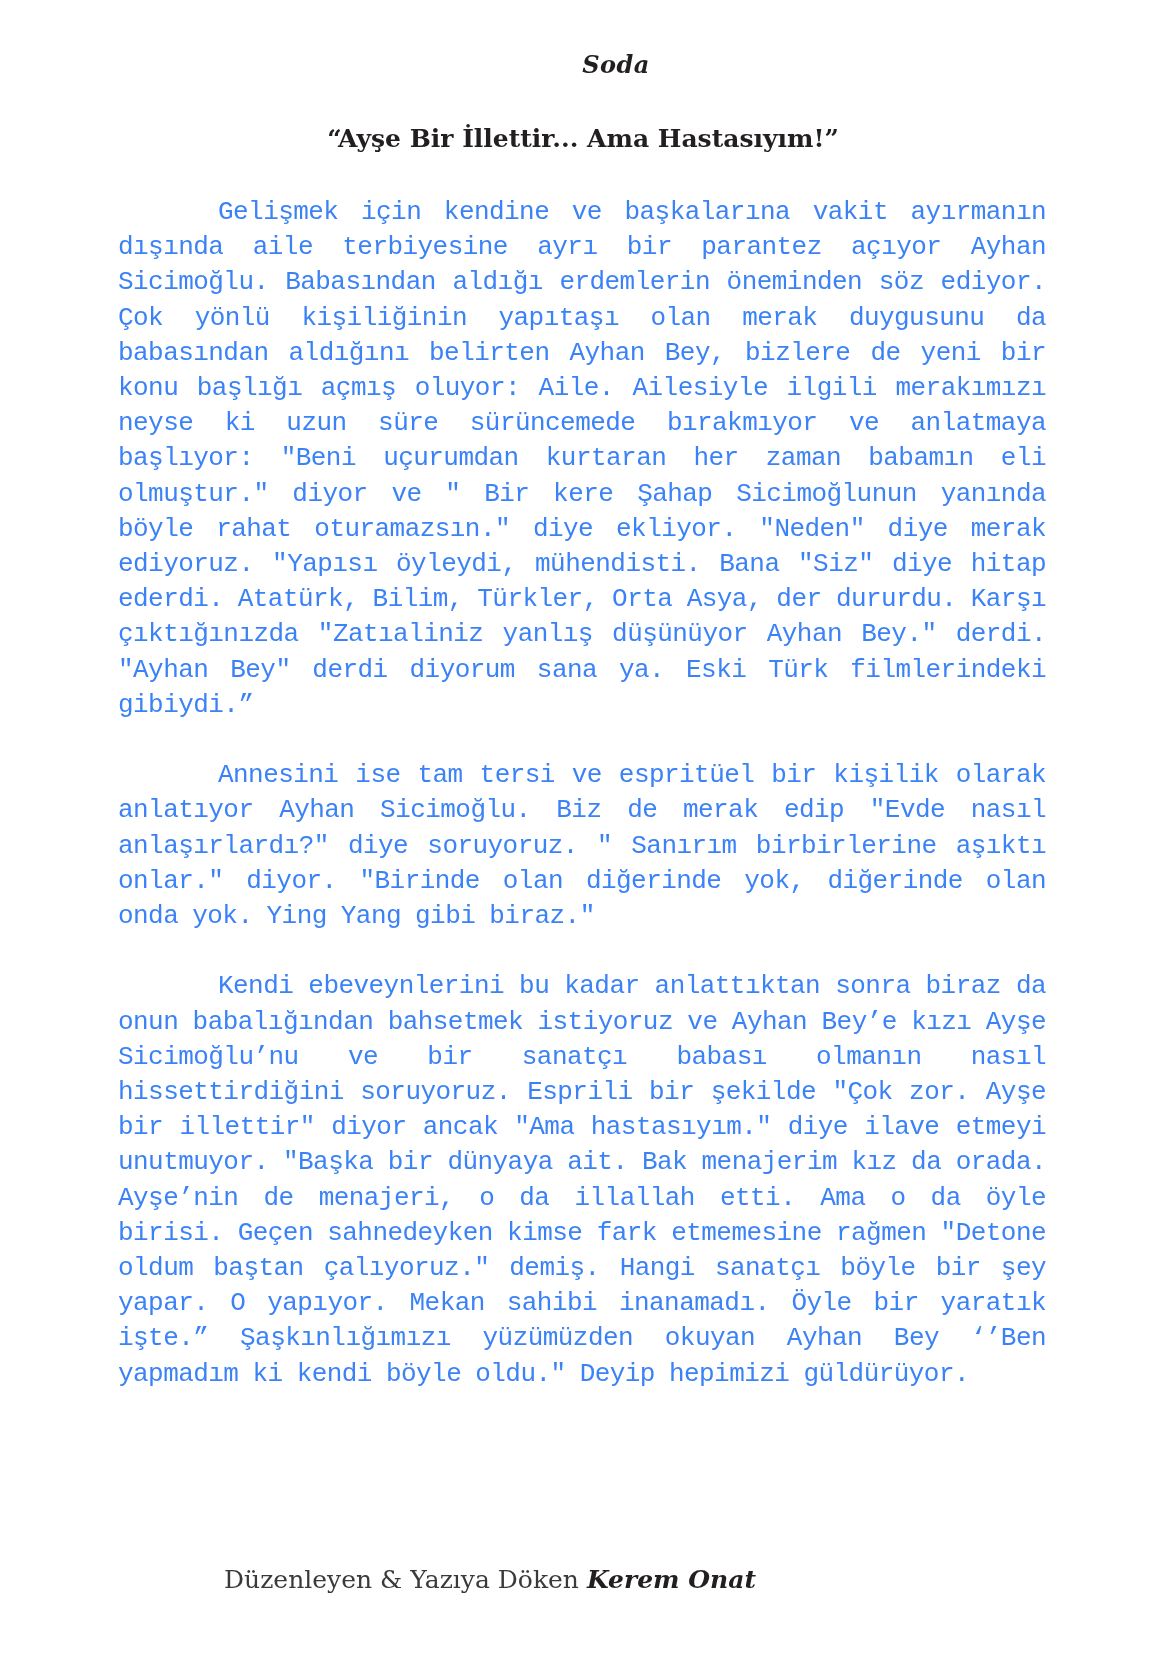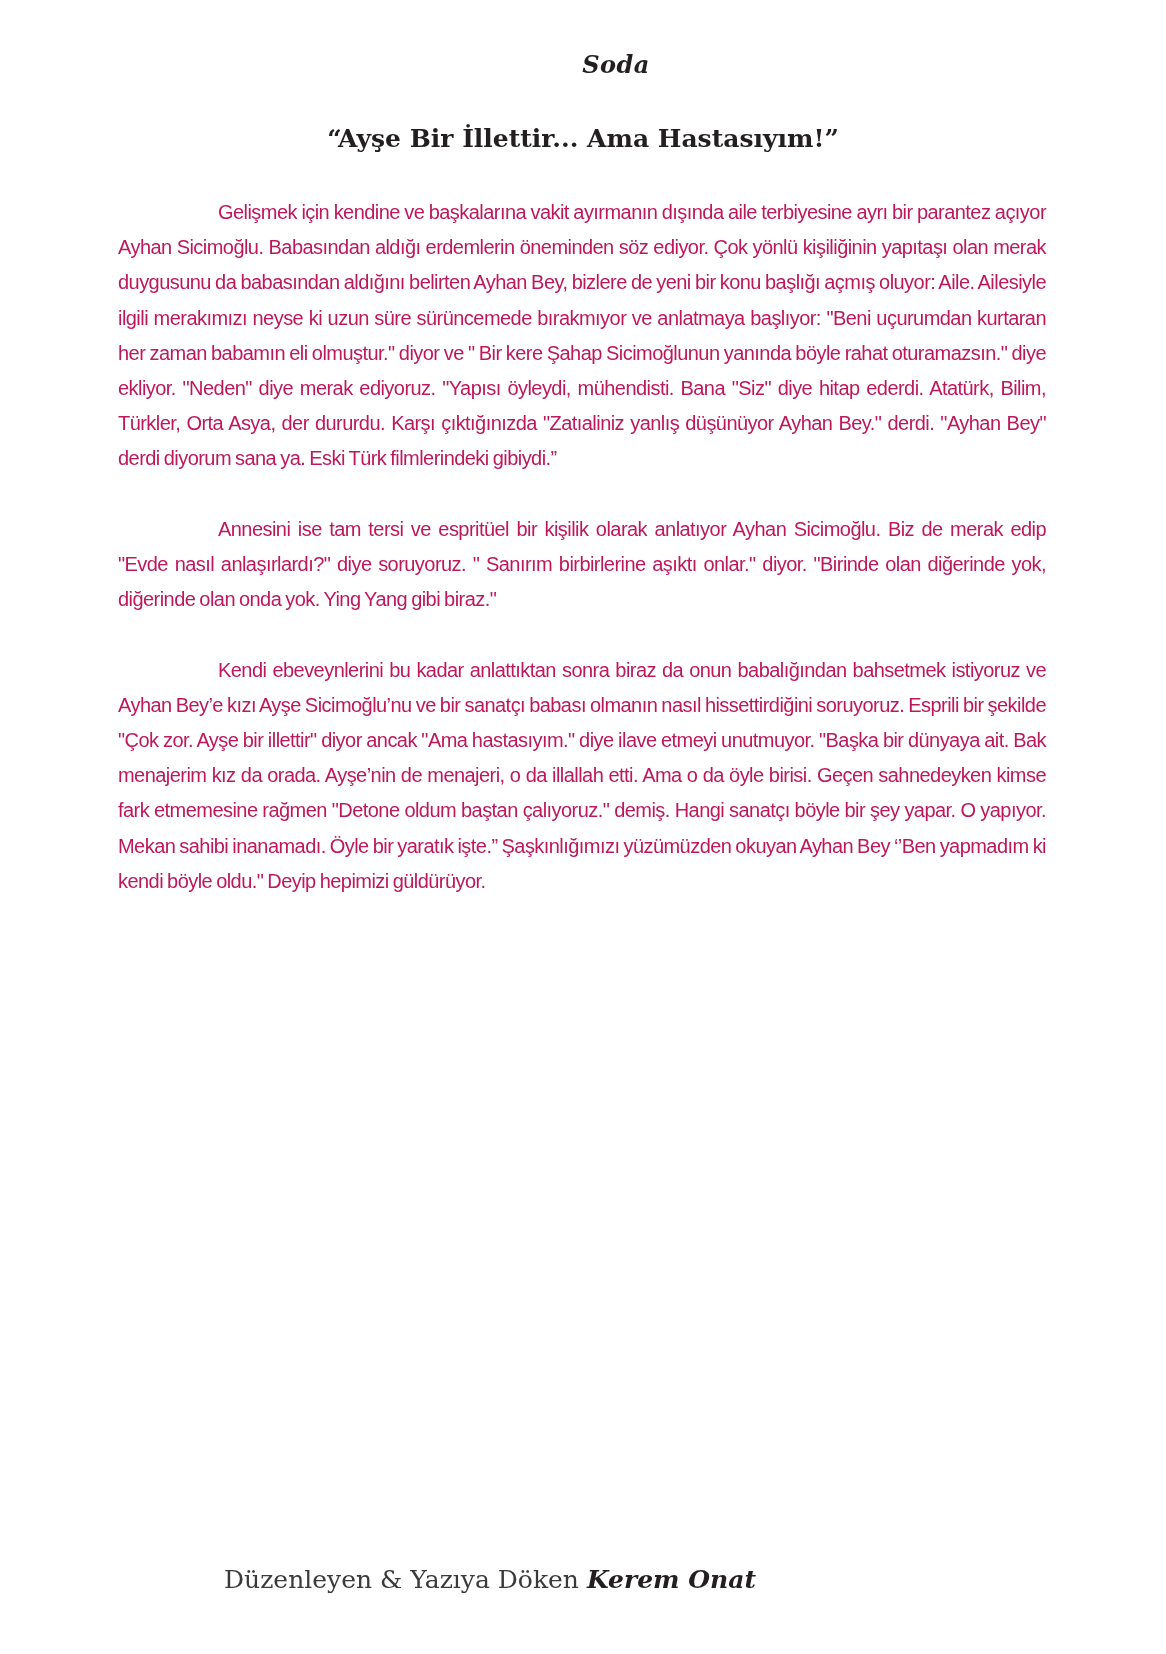--- a/index.html
+++ b/index.html
@@ -38,25 +38,25 @@
       font-family: "DejaVu Serif", serif;
       font-weight: bold;
       font-size: 25px;
       color: #231f20;
     }
     .article-body {
       position: absolute;
       top: 195px;
       left: 118px;
       width: 928px;
-      font-family: Liberation Sans, sans-serif;
-      font-size: 20px;
+      font-family: Liberation Mono, monospace;
+      font-size: 26px;
       line-height: 35.2px;
       text-align: justify;
-      color: #be185d;
+      color: #3b82f6;
       letter-spacing: -0.55px;
       word-spacing: -1px;
     }
     .article-body p {
       margin: 0 0 35.2px 0;
       text-indent: 100px;
       hyphens: manual;
     }
     .page-footer {
       position: absolute;

